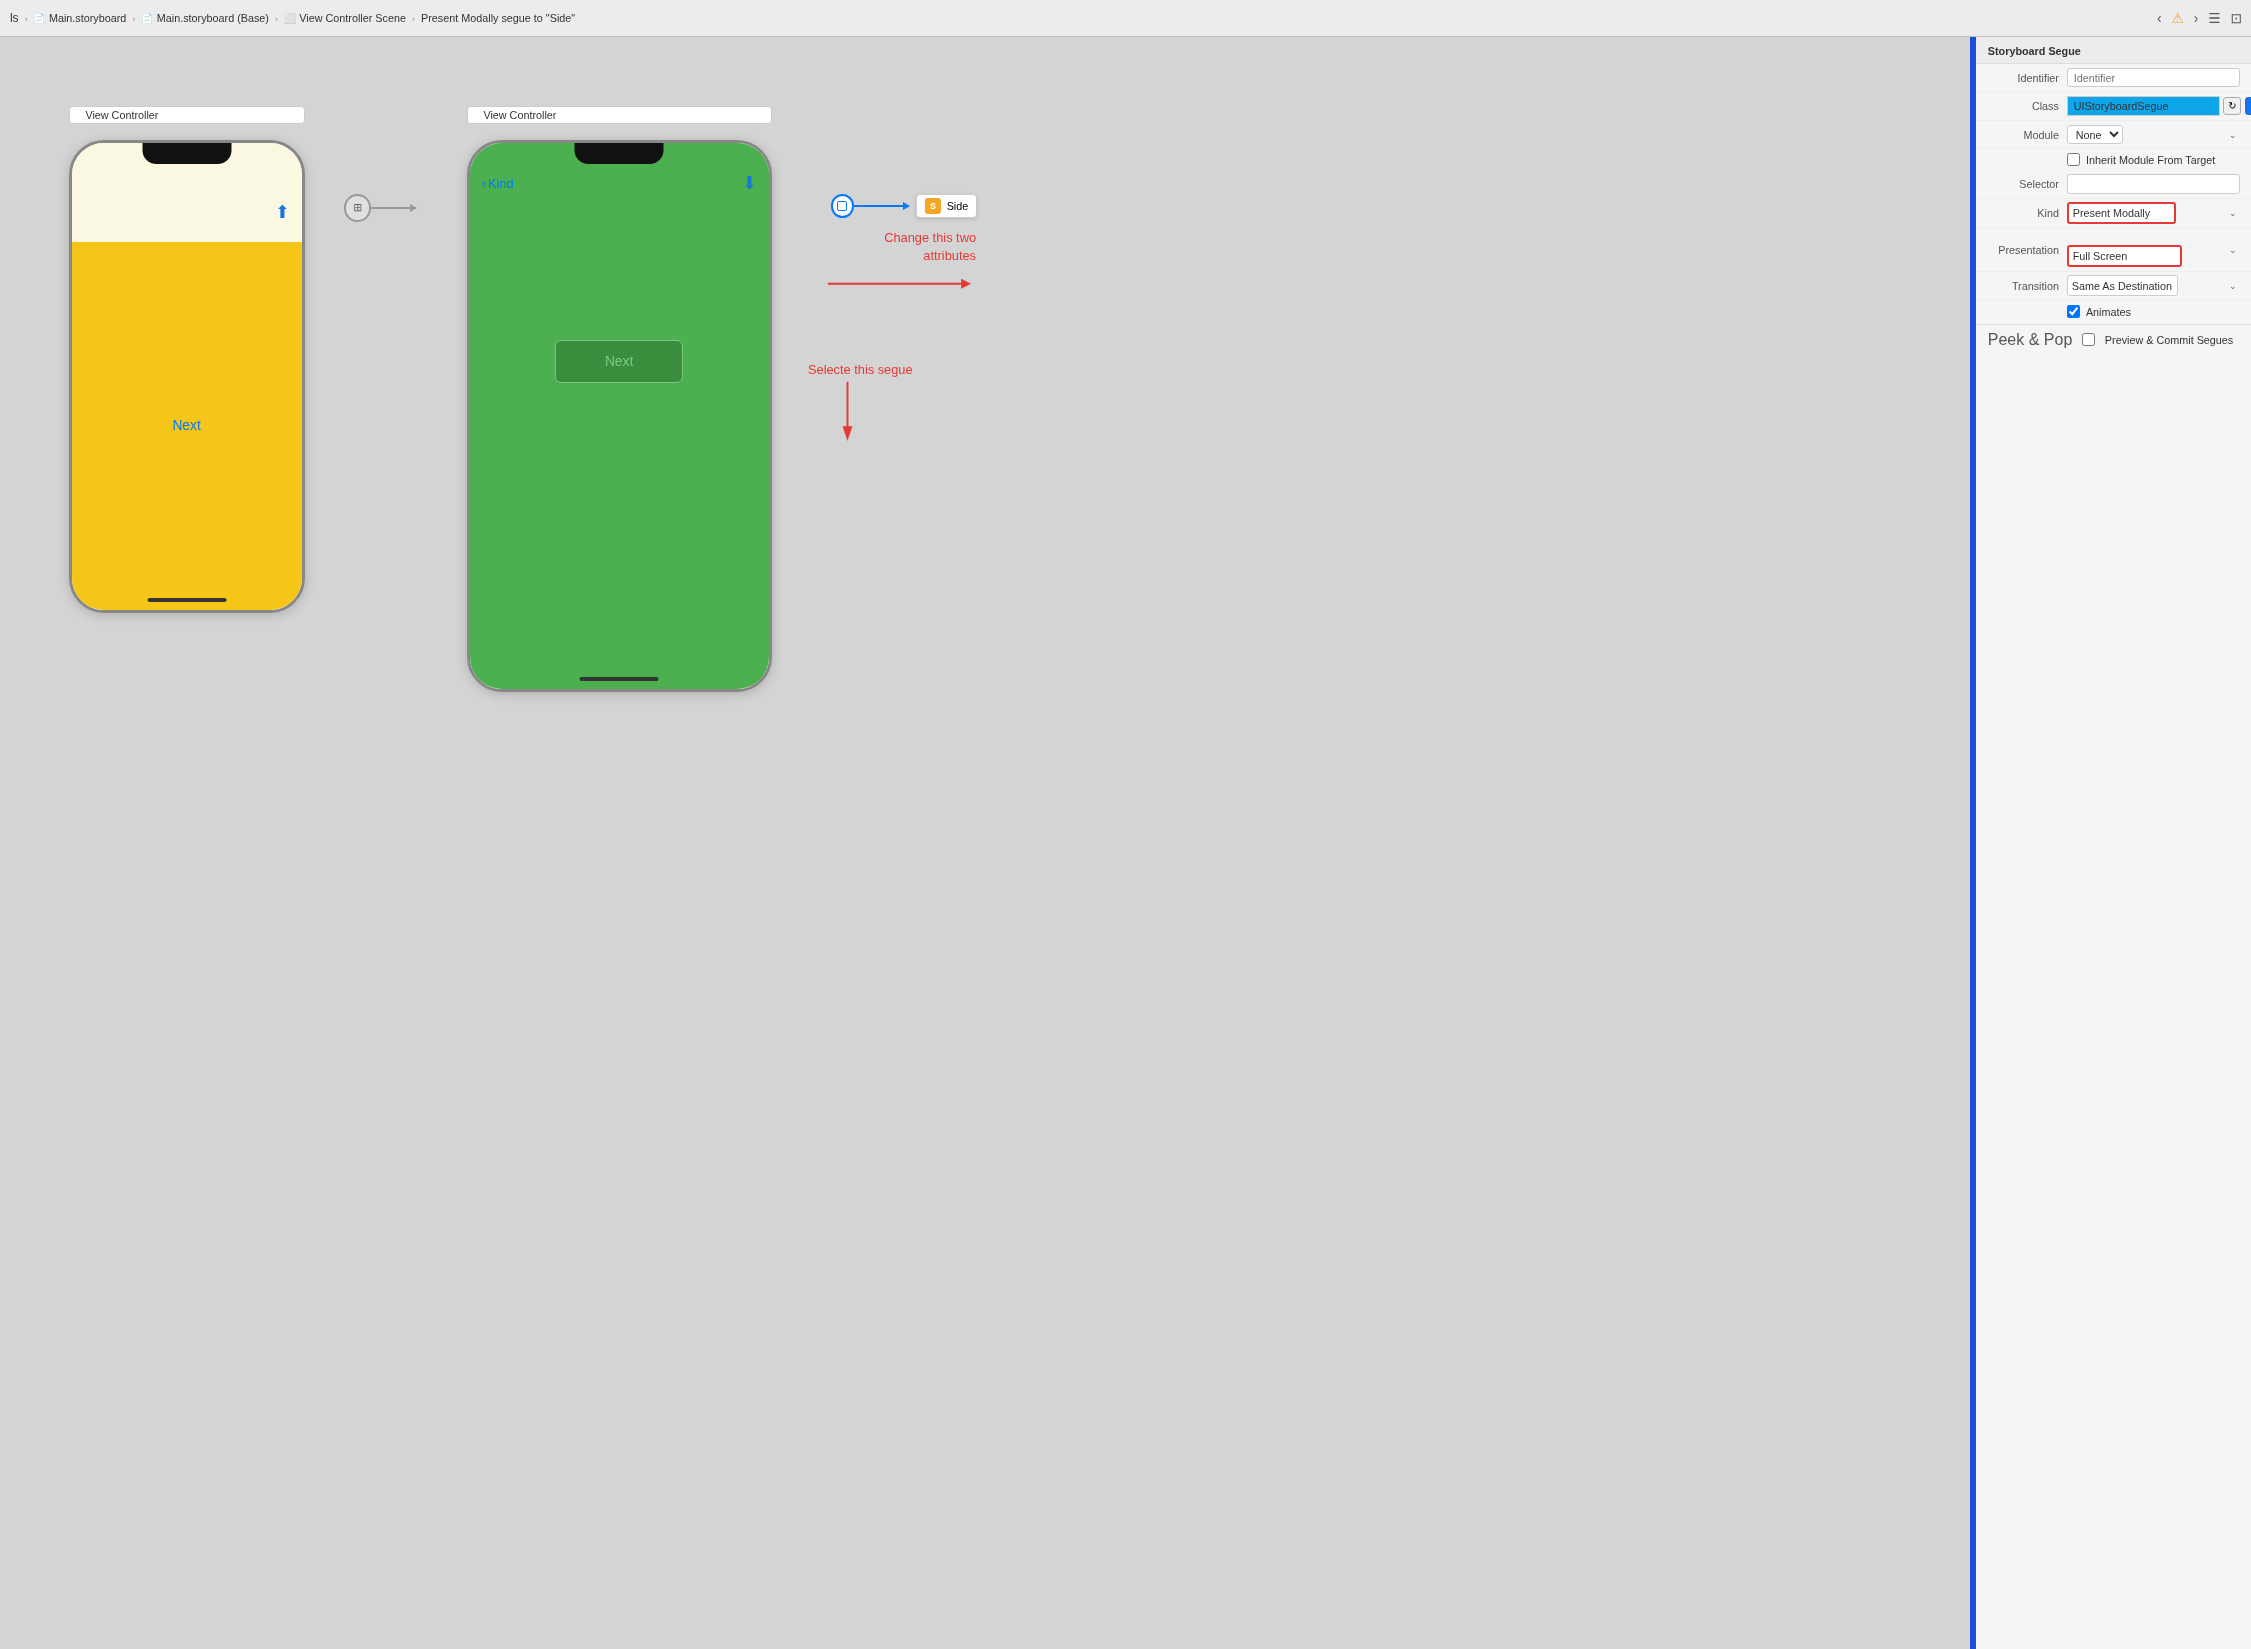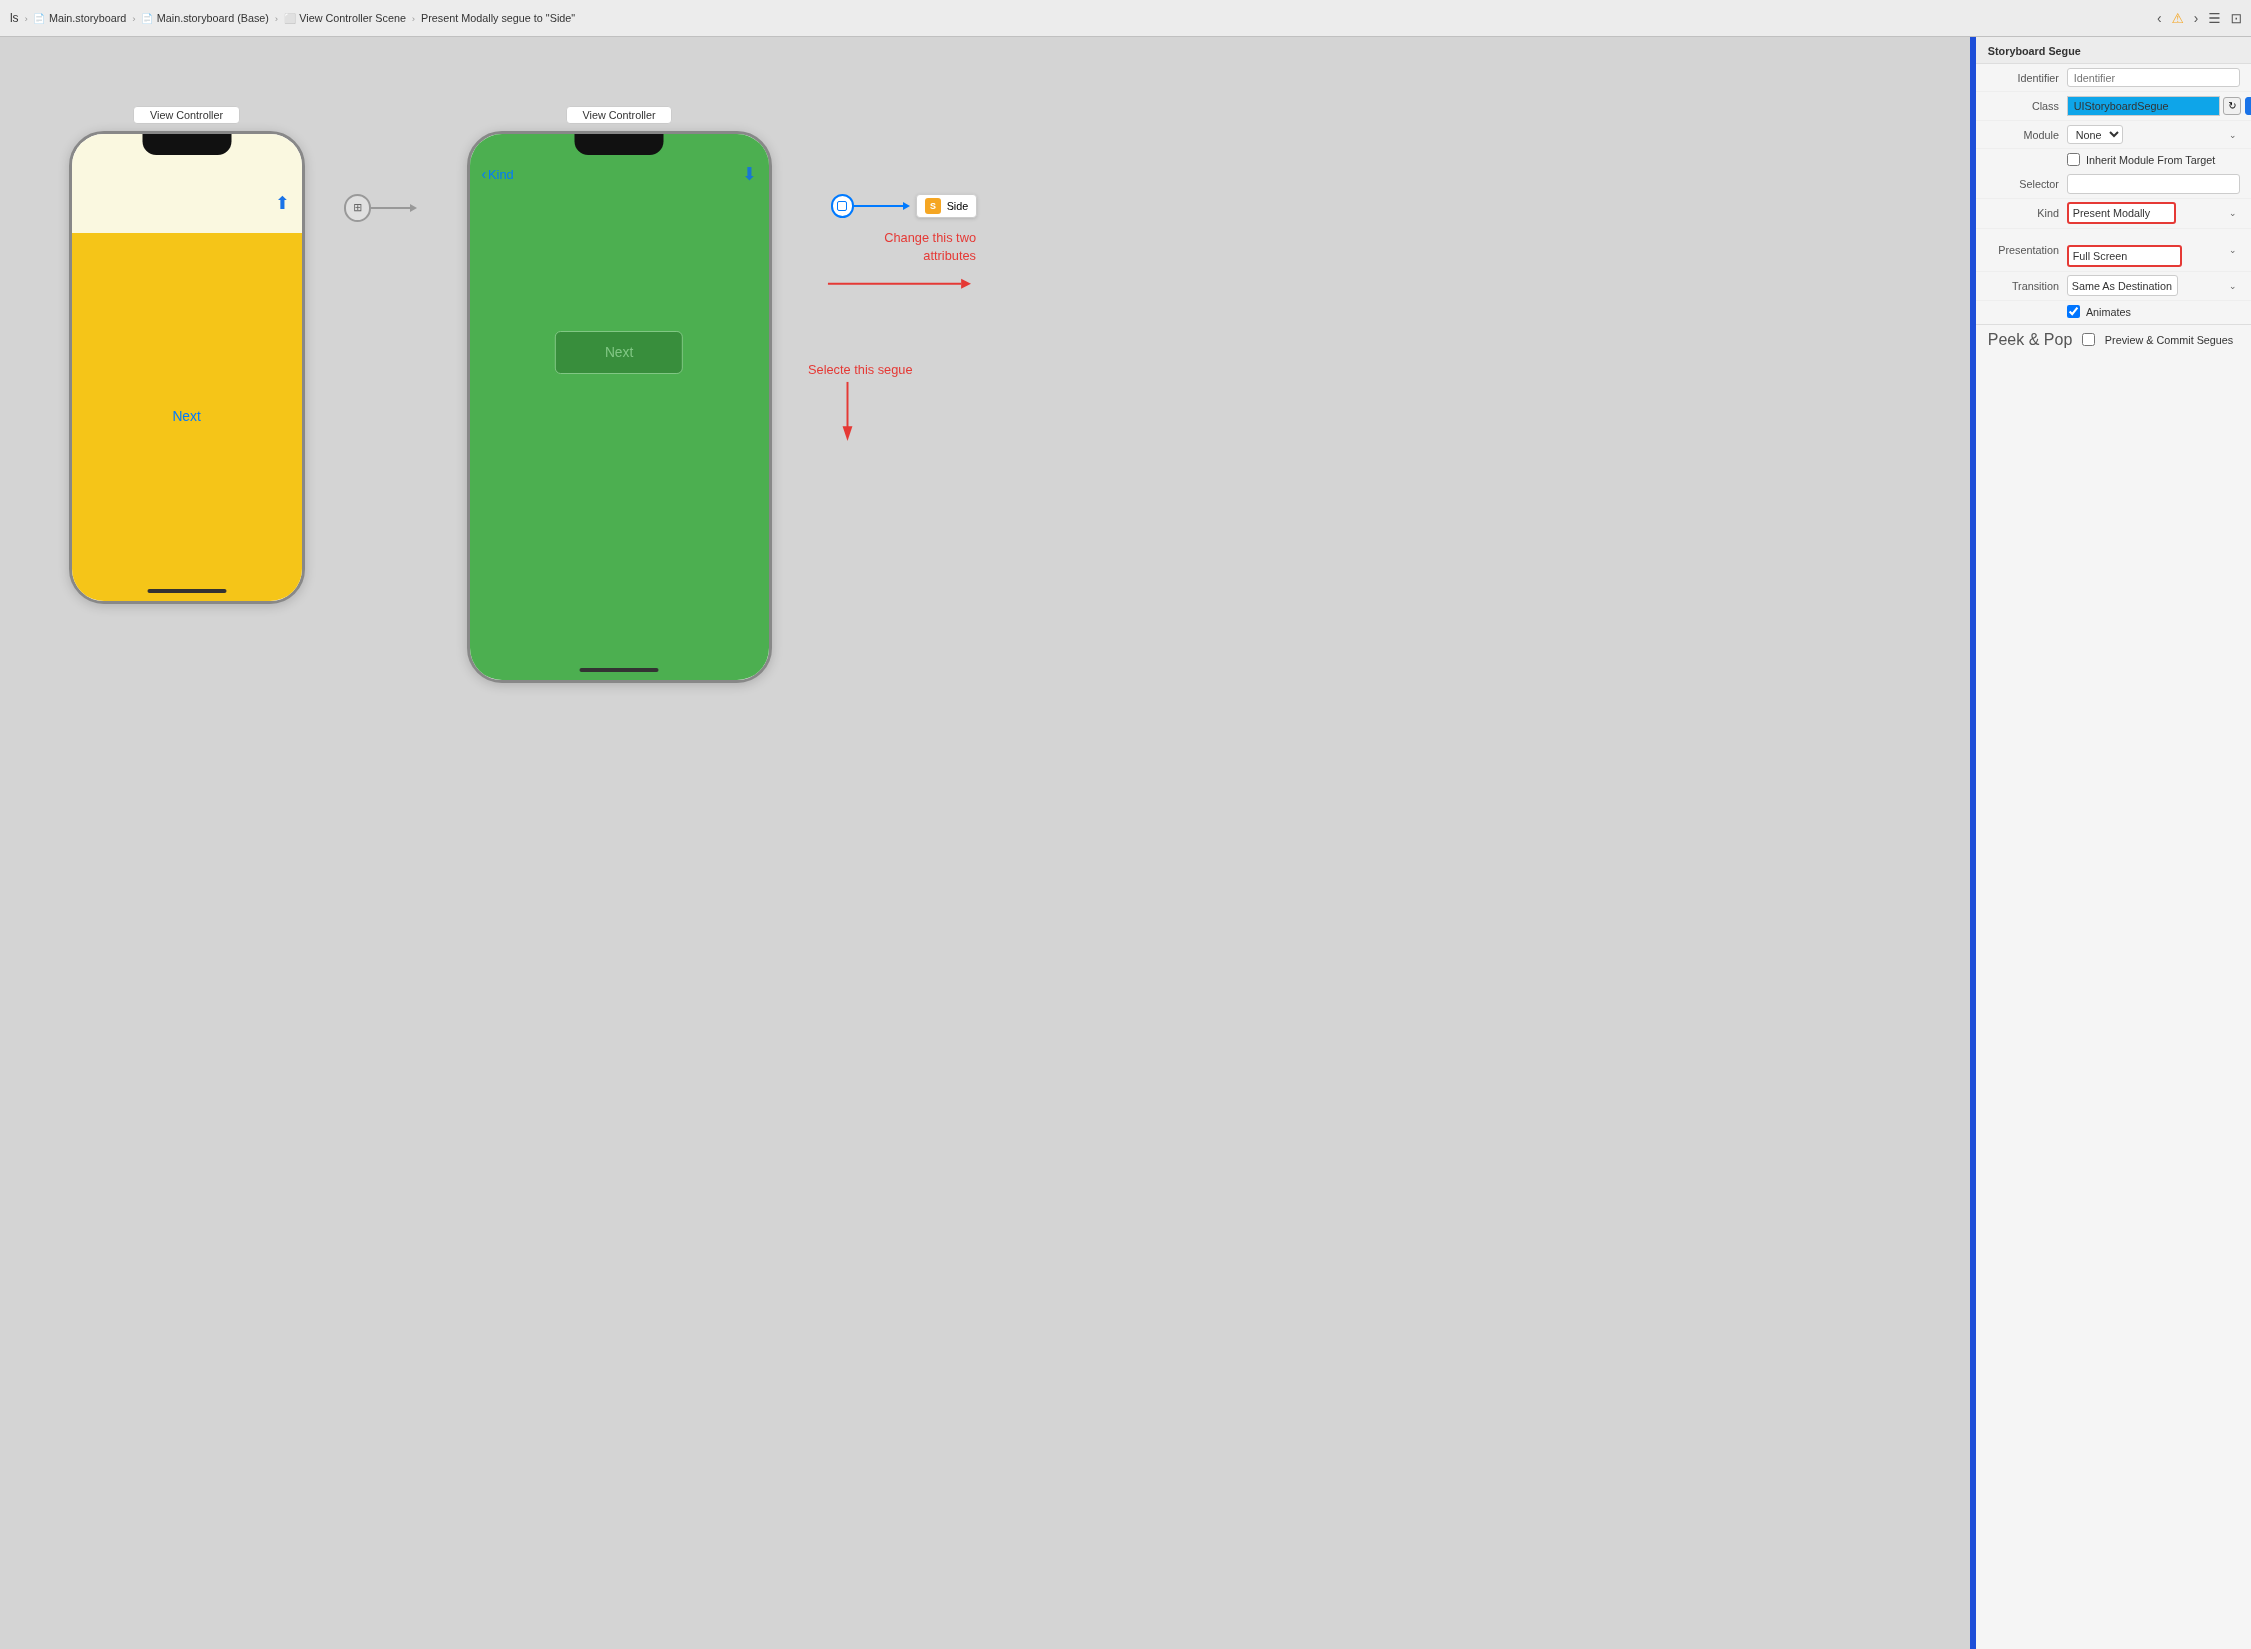--- a/index.html
+++ b/index.html
@@ -46,22 +46,21 @@
       align-items: flex-start;
       justify-content: flex-start;
       padding: 39px;
       gap: 59px;
     }
 
     
     .scene-container {
       display: flex;
       flex-direction: column;
-      align-items: center;
-      gap: 7px;
+      gap: 16px;
     }
     .scene-label {
       font-size: 10.8px;
       color: #333;
       background: white;
       border: 1px solid #ccc;
       border-radius: 3.9px;
       padding: 2px 15.8px;
       font-weight: 500;
     }

